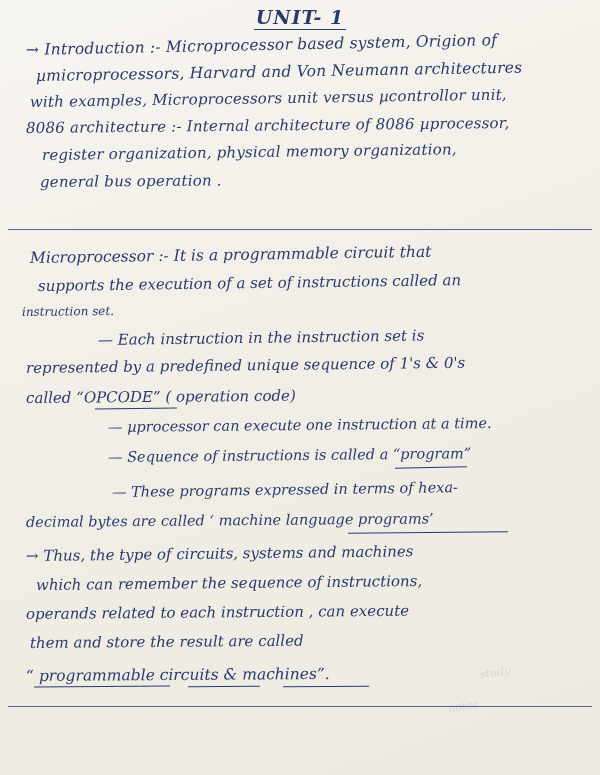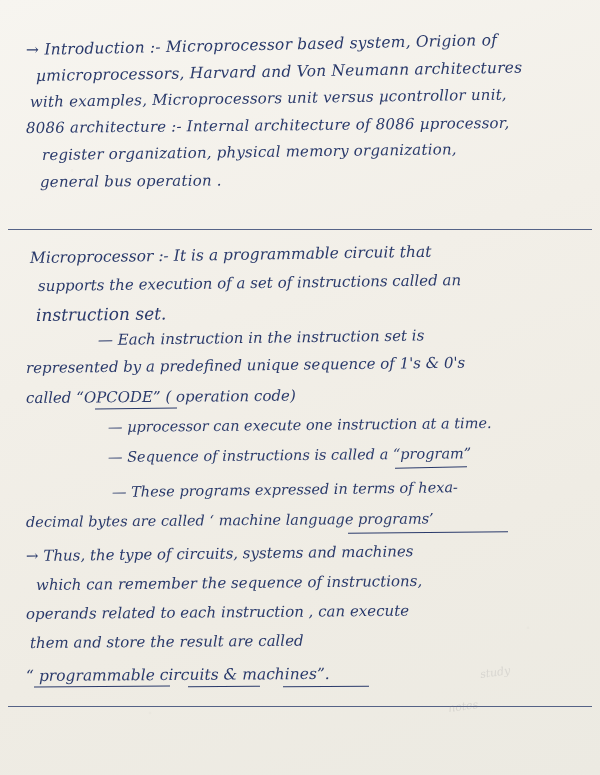--- a/index.html
+++ b/index.html
@@ -90,37 +90,40 @@
     font-family: "DejaVu Serif", serif;
     font-style: italic;
     transform: rotate(-8deg);
   }
 </style>
 </head>
 <body>
 
 <div class="page">
 
+  <div class="title ink">
+    <span class="u">UNIT- 1</span>
+  </div>
 
   <div class="rule r1"></div>
   <div class="rule r2"></div>
 
   <div class="secA">
     <div class="ln ink" style="left:26px; top:42px; font-size:15.5px; transform:rotate(-1.2deg);">→ Introduction :- Microprocessor based system, Origion of</div>
     <div class="ln ink" style="left:36px; top:68px; font-size:15.5px; transform:rotate(-1.0deg);">µmicroprocessors, Harvard and Von Neumann architectures</div>
     <div class="ln ink" style="left:30px; top:94px; font-size:15px; transform:rotate(-0.9deg);">with examples, Microprocessors unit versus µcontrollor unit,</div>
     <div class="ln ink" style="left:26px; top:120px; font-size:15px; transform:rotate(-0.6deg);">8086 architecture :-  Internal architecture of 8086 µprocessor,</div>
     <div class="ln ink" style="left:42px; top:147px; font-size:15px; transform:rotate(-0.8deg);">register organization, physical memory organization,</div>
     <div class="ln ink" style="left:40px; top:174px; font-size:15px; transform:rotate(-0.5deg);">general bus operation .</div>
   </div>
 
   <div class="secB">
     <div class="ln ink" style="left:30px; top:250px; font-size:15.5px; transform:rotate(-0.9deg);">Microprocessor :-    It  is  a  programmable  circuit  that</div>
     <div class="ln ink" style="left:38px; top:278px; font-size:15px; transform:rotate(-0.8deg);">supports  the  execution  of  a  set  of  instructions  called  an</div>
-    <div class="ln ink" style="left:36px; top:306px; font-size:17px; transform:rotate(-0.7deg);">instruction  set.</div>
+    <div class="ln ink" style="left:22px; top:306px; font-size:12px; transform:rotate(-0.7deg);">instruction  set.</div>
     <div class="ln ink" style="left:98px; top:332px; font-size:15px; transform:rotate(-0.8deg);">—  Each  instruction  in  the  instruction  set  is</div>
     <div class="ln ink" style="left:26px; top:360px; font-size:15px; transform:rotate(-0.7deg);">represented  by  a    predefined  unique  sequence  of  1's &amp; 0's</div>
     <div class="ln ink" style="left:26px; top:390px; font-size:15px; transform:rotate(-0.5deg);">called  “OPCODE” ( operation code)</div>
     <div class="ln ink" style="left:108px; top:420px; font-size:14.5px; transform:rotate(-0.6deg);">—  µprocessor can execute one instruction at a time.</div>
     <div class="ln ink" style="left:108px; top:450px; font-size:14.5px; transform:rotate(-0.6deg);">—  Sequence  of  instructions  is  called  a “program”</div>
     <div class="ln ink" style="left:112px; top:485px; font-size:14.5px; transform:rotate(-0.8deg);">—  These  programs  expressed  in  terms  of  hexa-</div>
     <div class="ln ink" style="left:26px; top:515px; font-size:14.5px; transform:rotate(-0.5deg);">decimal  bytes  are   called ‘ machine  language  programs’</div>
     <div class="ln ink" style="left:26px; top:548px; font-size:15px; transform:rotate(-0.7deg);">→  Thus,  the  type  of  circuits, systems and machines</div>
     <div class="ln ink" style="left:36px; top:577px; font-size:15px; transform:rotate(-0.6deg);">which  can   remember  the  sequence  of  instructions,</div>
     <div class="ln ink" style="left:26px; top:606px; font-size:15px; transform:rotate(-0.5deg);">operands   related  to  each  instruction , can execute</div>

